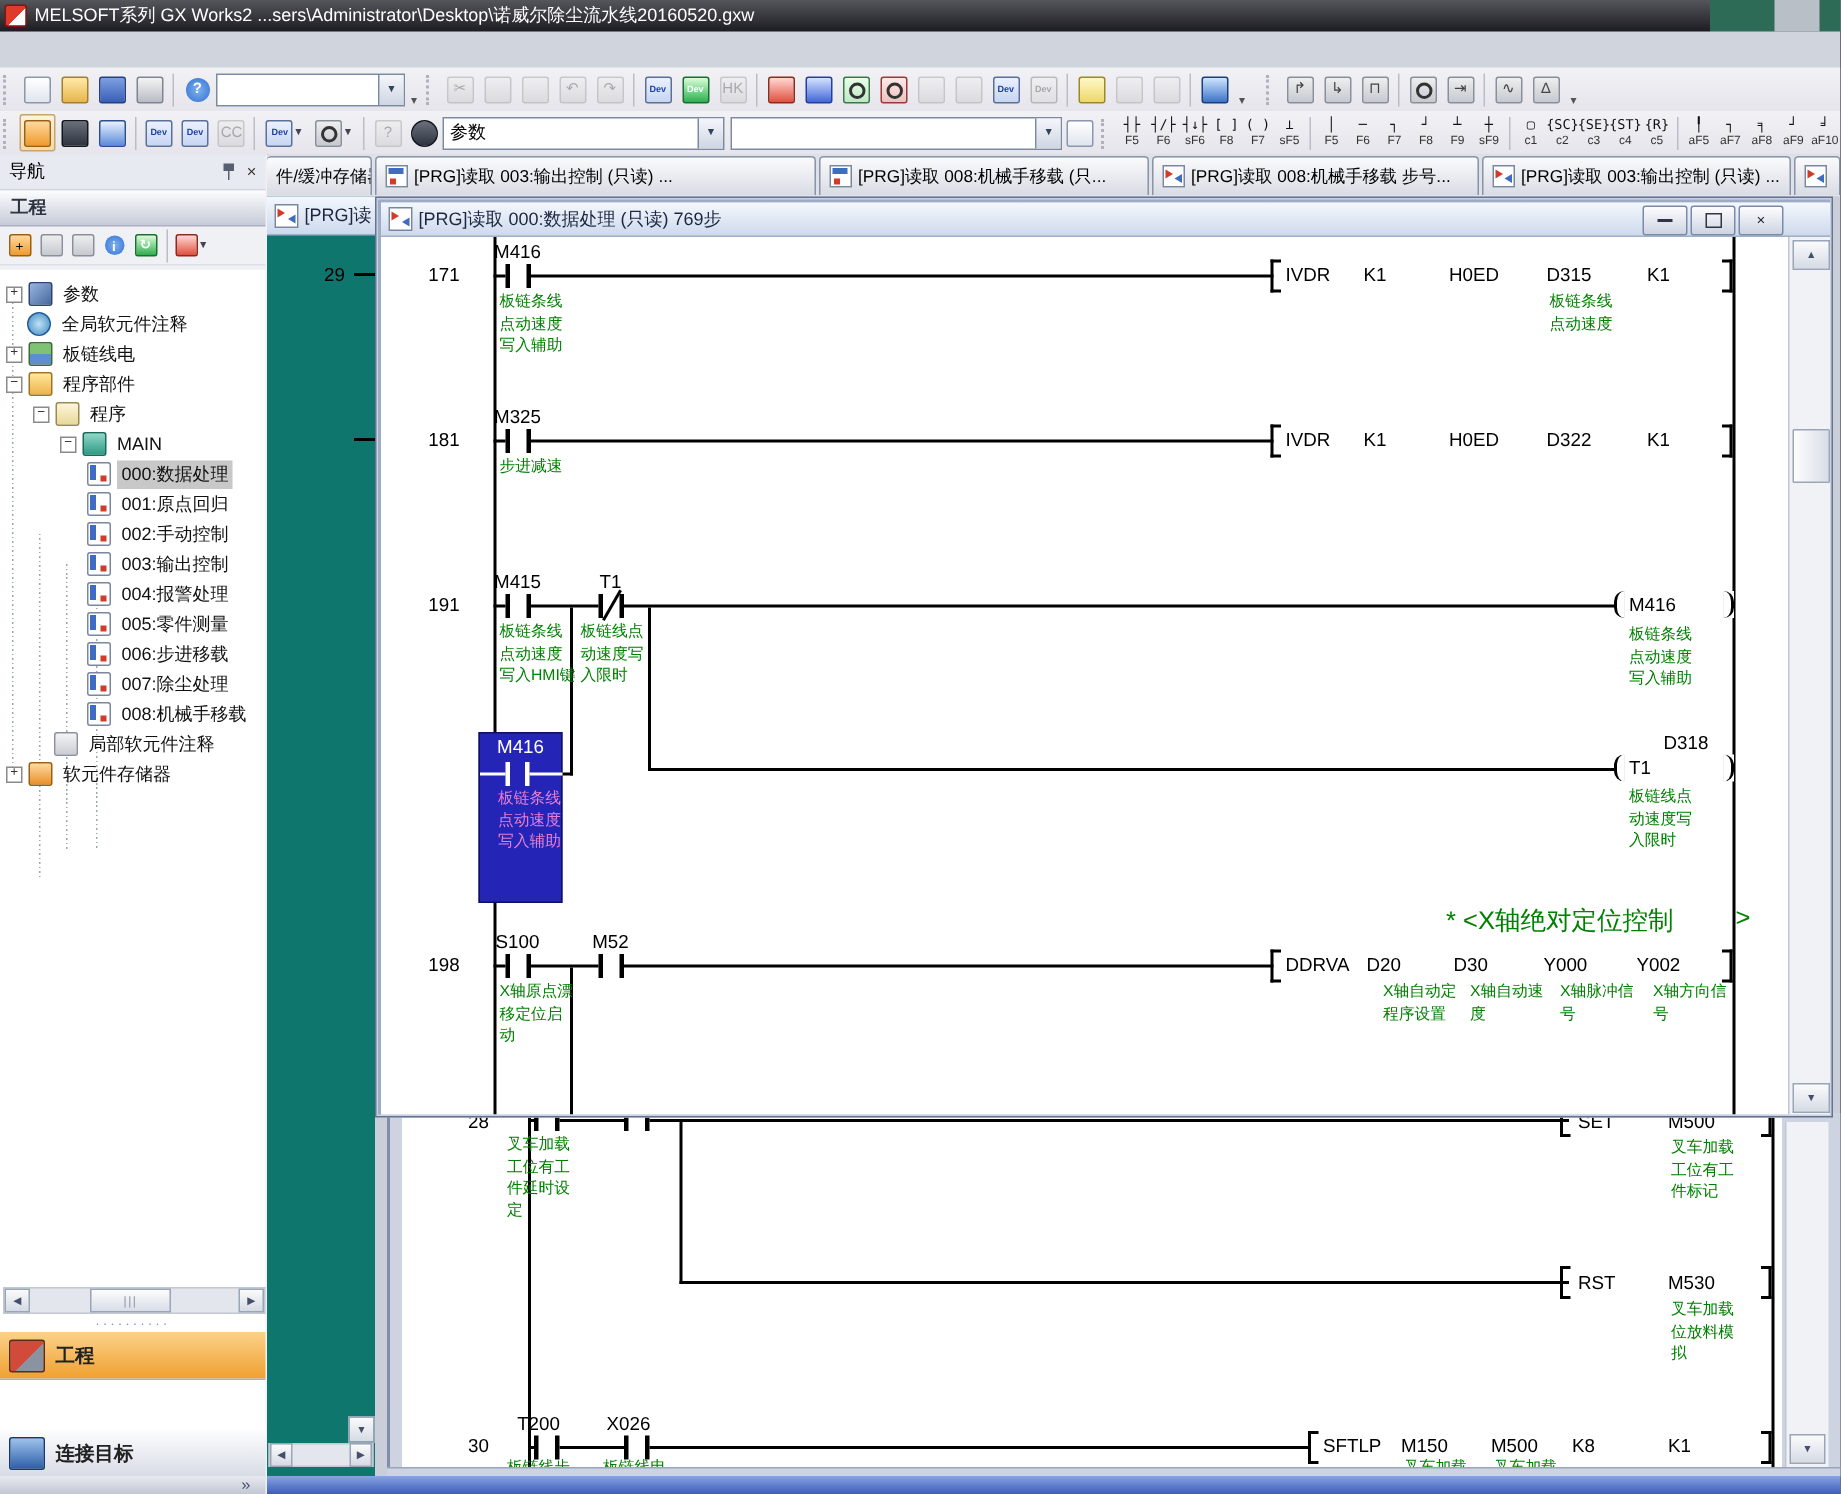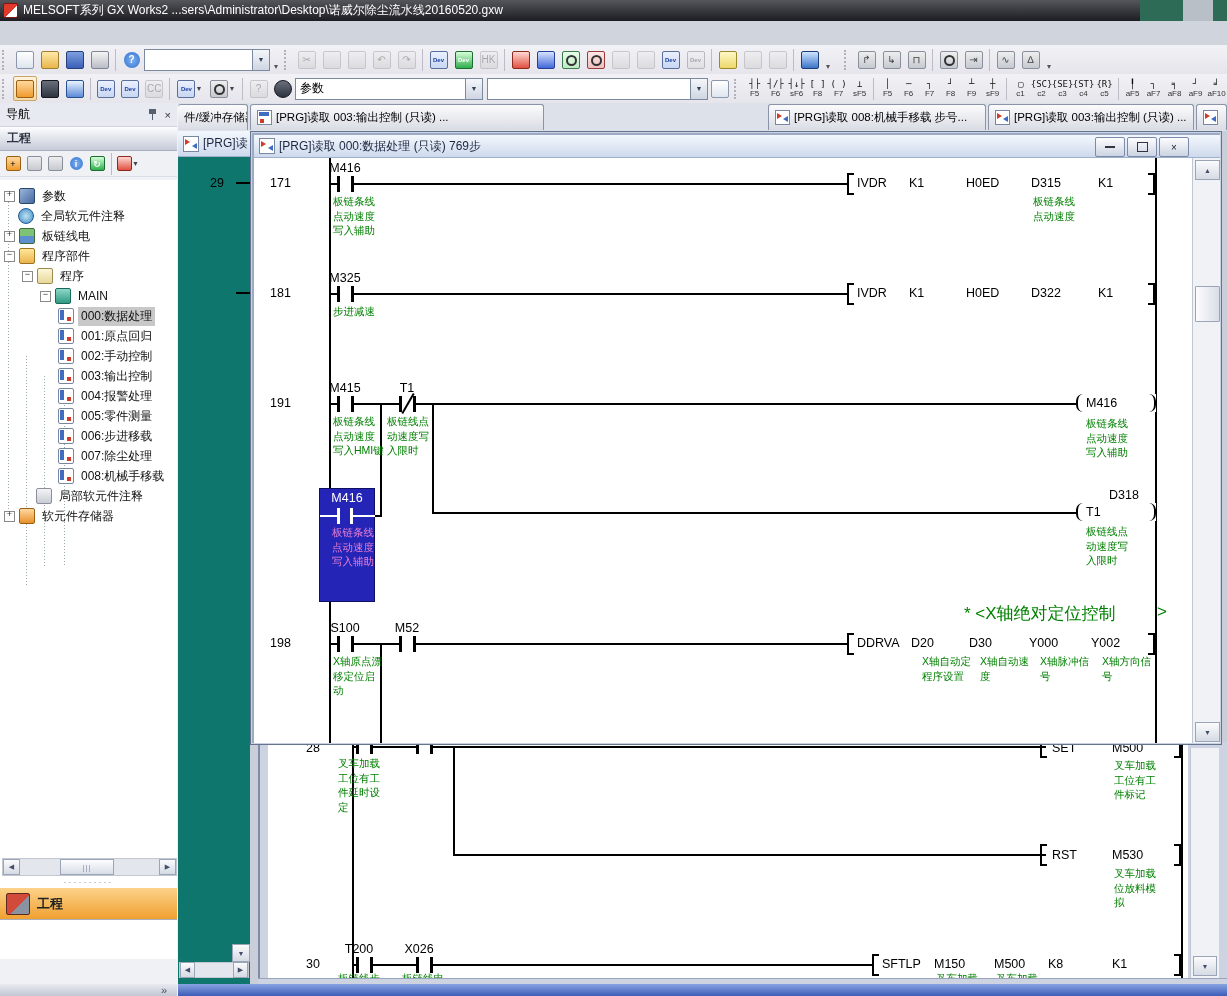--- a/index.html
+++ b/index.html
@@ -111,21 +111,21 @@
   .wbtn .bar{width:10px;height:2px;background:#334}
   .wbtn .box{width:9px;height:8px;border:1.5px solid #334}
   .fwc{position:absolute;left:3px;top:26px;width:966px;height:585px;background:#fff;overflow:hidden}
   
   .lnh{position:absolute;height:2px;background:#000}
   .lnv{position:absolute;width:2px;background:#000}
   .ct{position:absolute;width:17px;height:16px;background:#fff;border-left:3px solid #000;border-right:3px solid #000;box-sizing:border-box}
   .nc::after{content:"";position:absolute;left:4.5px;top:-4px;width:2px;height:23px;background:#000;transform:rotate(30deg)}
   .dev{position:absolute;font-size:12.5px;line-height:14px;white-space:nowrap;color:#000}
   .devc{text-align:center}
-  .stepn{position:absolute;width:52px;text-align:left;font-size:12.5px;line-height:14px;color:#000}
+  .stepn{position:absolute;width:52px;text-align:center;font-size:12.5px;line-height:14px;color:#000}
   .cmt{position:absolute;font-size:10.5px;line-height:14.5px;color:#008000;white-space:nowrap}
   .cmt.pink{color:#e87fd4}
   .brk{position:absolute;width:7px;height:22px;box-sizing:border-box}
   .brkL{border-left:2px solid #000;border-top:2px solid #000;border-bottom:2px solid #000}
   .brkR{border-right:2px solid #000;border-top:2px solid #000;border-bottom:2px solid #000}
   .coil{position:absolute;width:80px;height:18px;background:#fff;display:flex;align-items:center}
   .pl{width:7px;height:18px;border-left:2px solid #000;border-radius:9px 0 0 9px;box-sizing:border-box;flex:none}
   .pr{width:7px;height:18px;border-right:2px solid #000;border-radius:0 9px 9px 0;box-sizing:border-box;flex:none}
   .coil .clb{flex:1;font-size:12.5px;padding-left:3px}
   .selbox{position:absolute;left:65px;top:330px;width:56px;height:114px;background:#2424b6;border:1px solid #101060;box-sizing:border-box;z-index:5}
@@ -536,30 +536,38 @@
     <div class="abs nav-hs">
       <span class="hsb">◀</span>
       <span class="hth">|||</span>
       <span class="hsb" style="margin-left:auto">▶</span>
     </div>
     <div class="abs dots">··········</div>
     <div class="abs launch launch-sel" style="top:784px">
       <span class="lico li-proj"></span>
       <span class="ltext">工程</span>
       </div>
+    <div class="abs launch" style="top:849px">
+      <span class="lico li-tgt"></span>
+      <span class="ltext">连接目标</span>
+      </div>
     <div class="abs chev">»</div>
   </div>
 
   <div class="abs tabbar">
     <div class="tab" style="left:0;width:70px;border-left:none">
       <span>件/缓冲存储器批量监视-3</span>
       </div>
     <div class="tab" style="left:72px;width:294px">
       <span class="tabico A"></span>
       <span>[PRG]读取 003:输出控制 (只读) ...</span>
+      </div>
+    <div class="tab" style="left:368px;width:220px">
+      <span class="tabico A"></span>
+      <span>[PRG]读取 008:机械手移载 (只...</span>
       </div>
     <div class="tab" style="left:590px;width:218px">
       <span class="tabico B"></span>
       <span>[PRG]读取 008:机械手移载 步号...</span>
       </div>
     <div class="tab" style="left:810px;width:206px">
       <span class="tabico B"></span>
       <span>[PRG]读取 003:输出控制 (只读) ...</span>
       </div>
     <div class="tab" style="left:1018px;width:31px">

